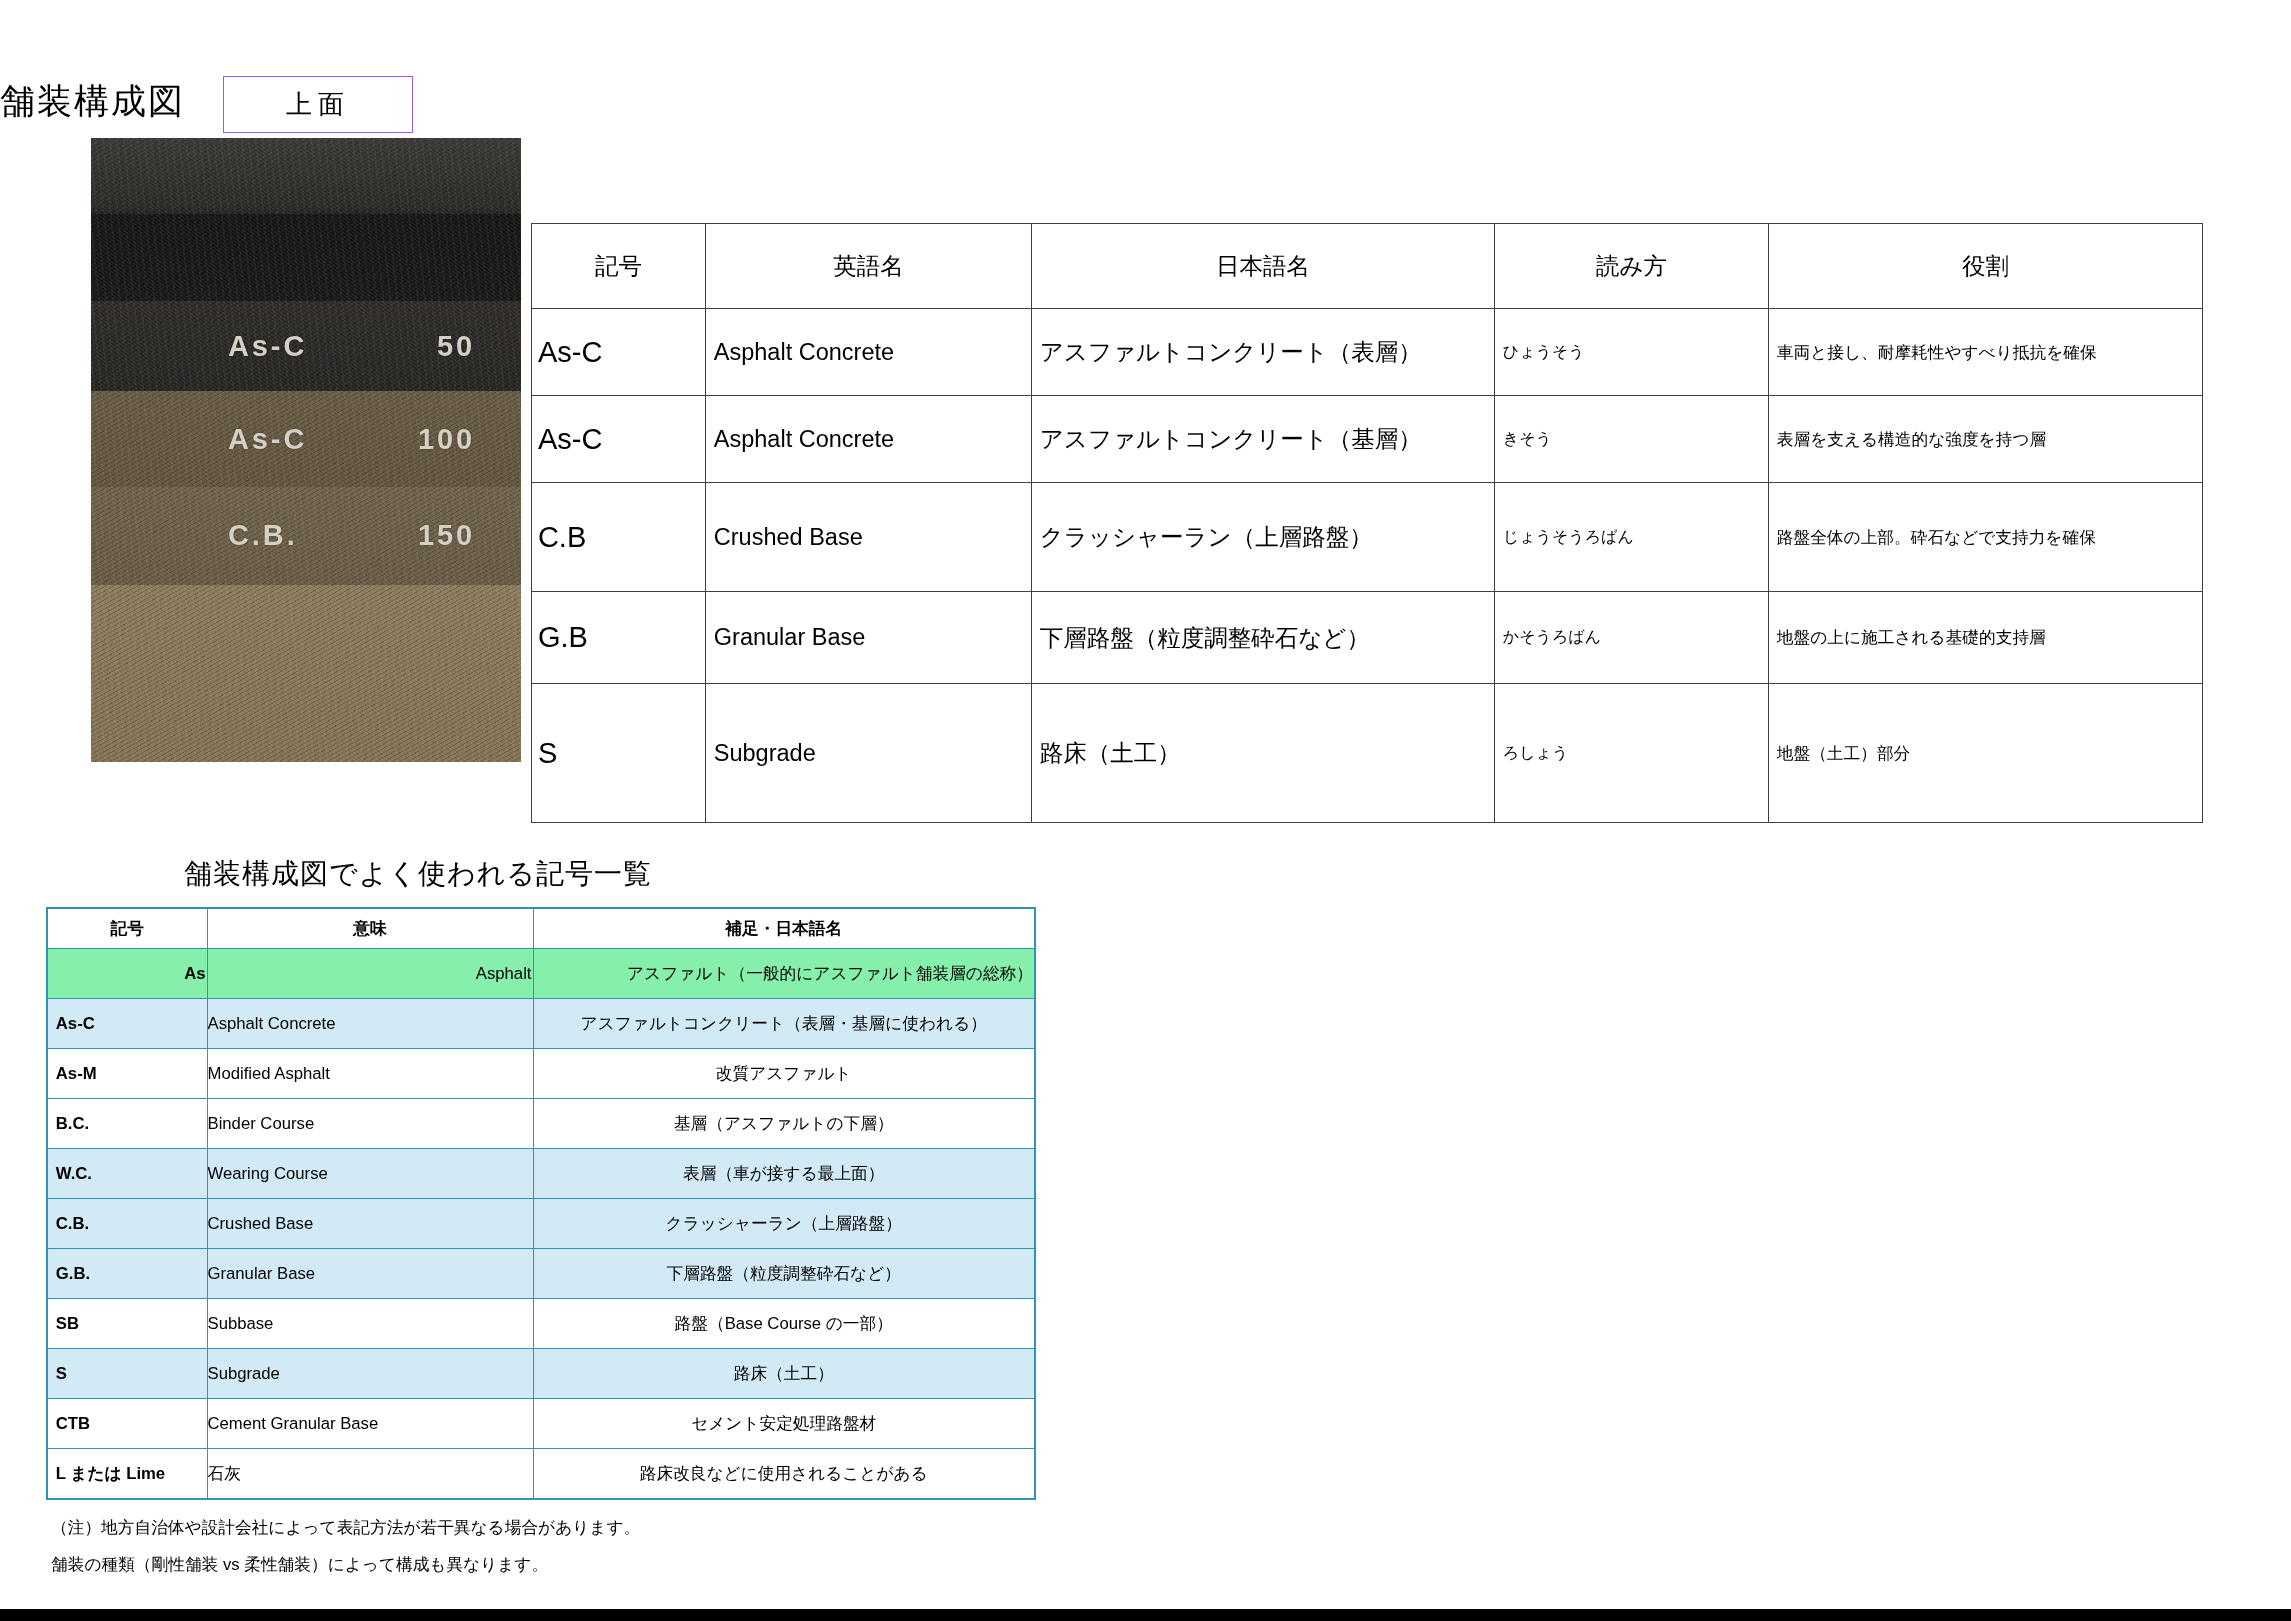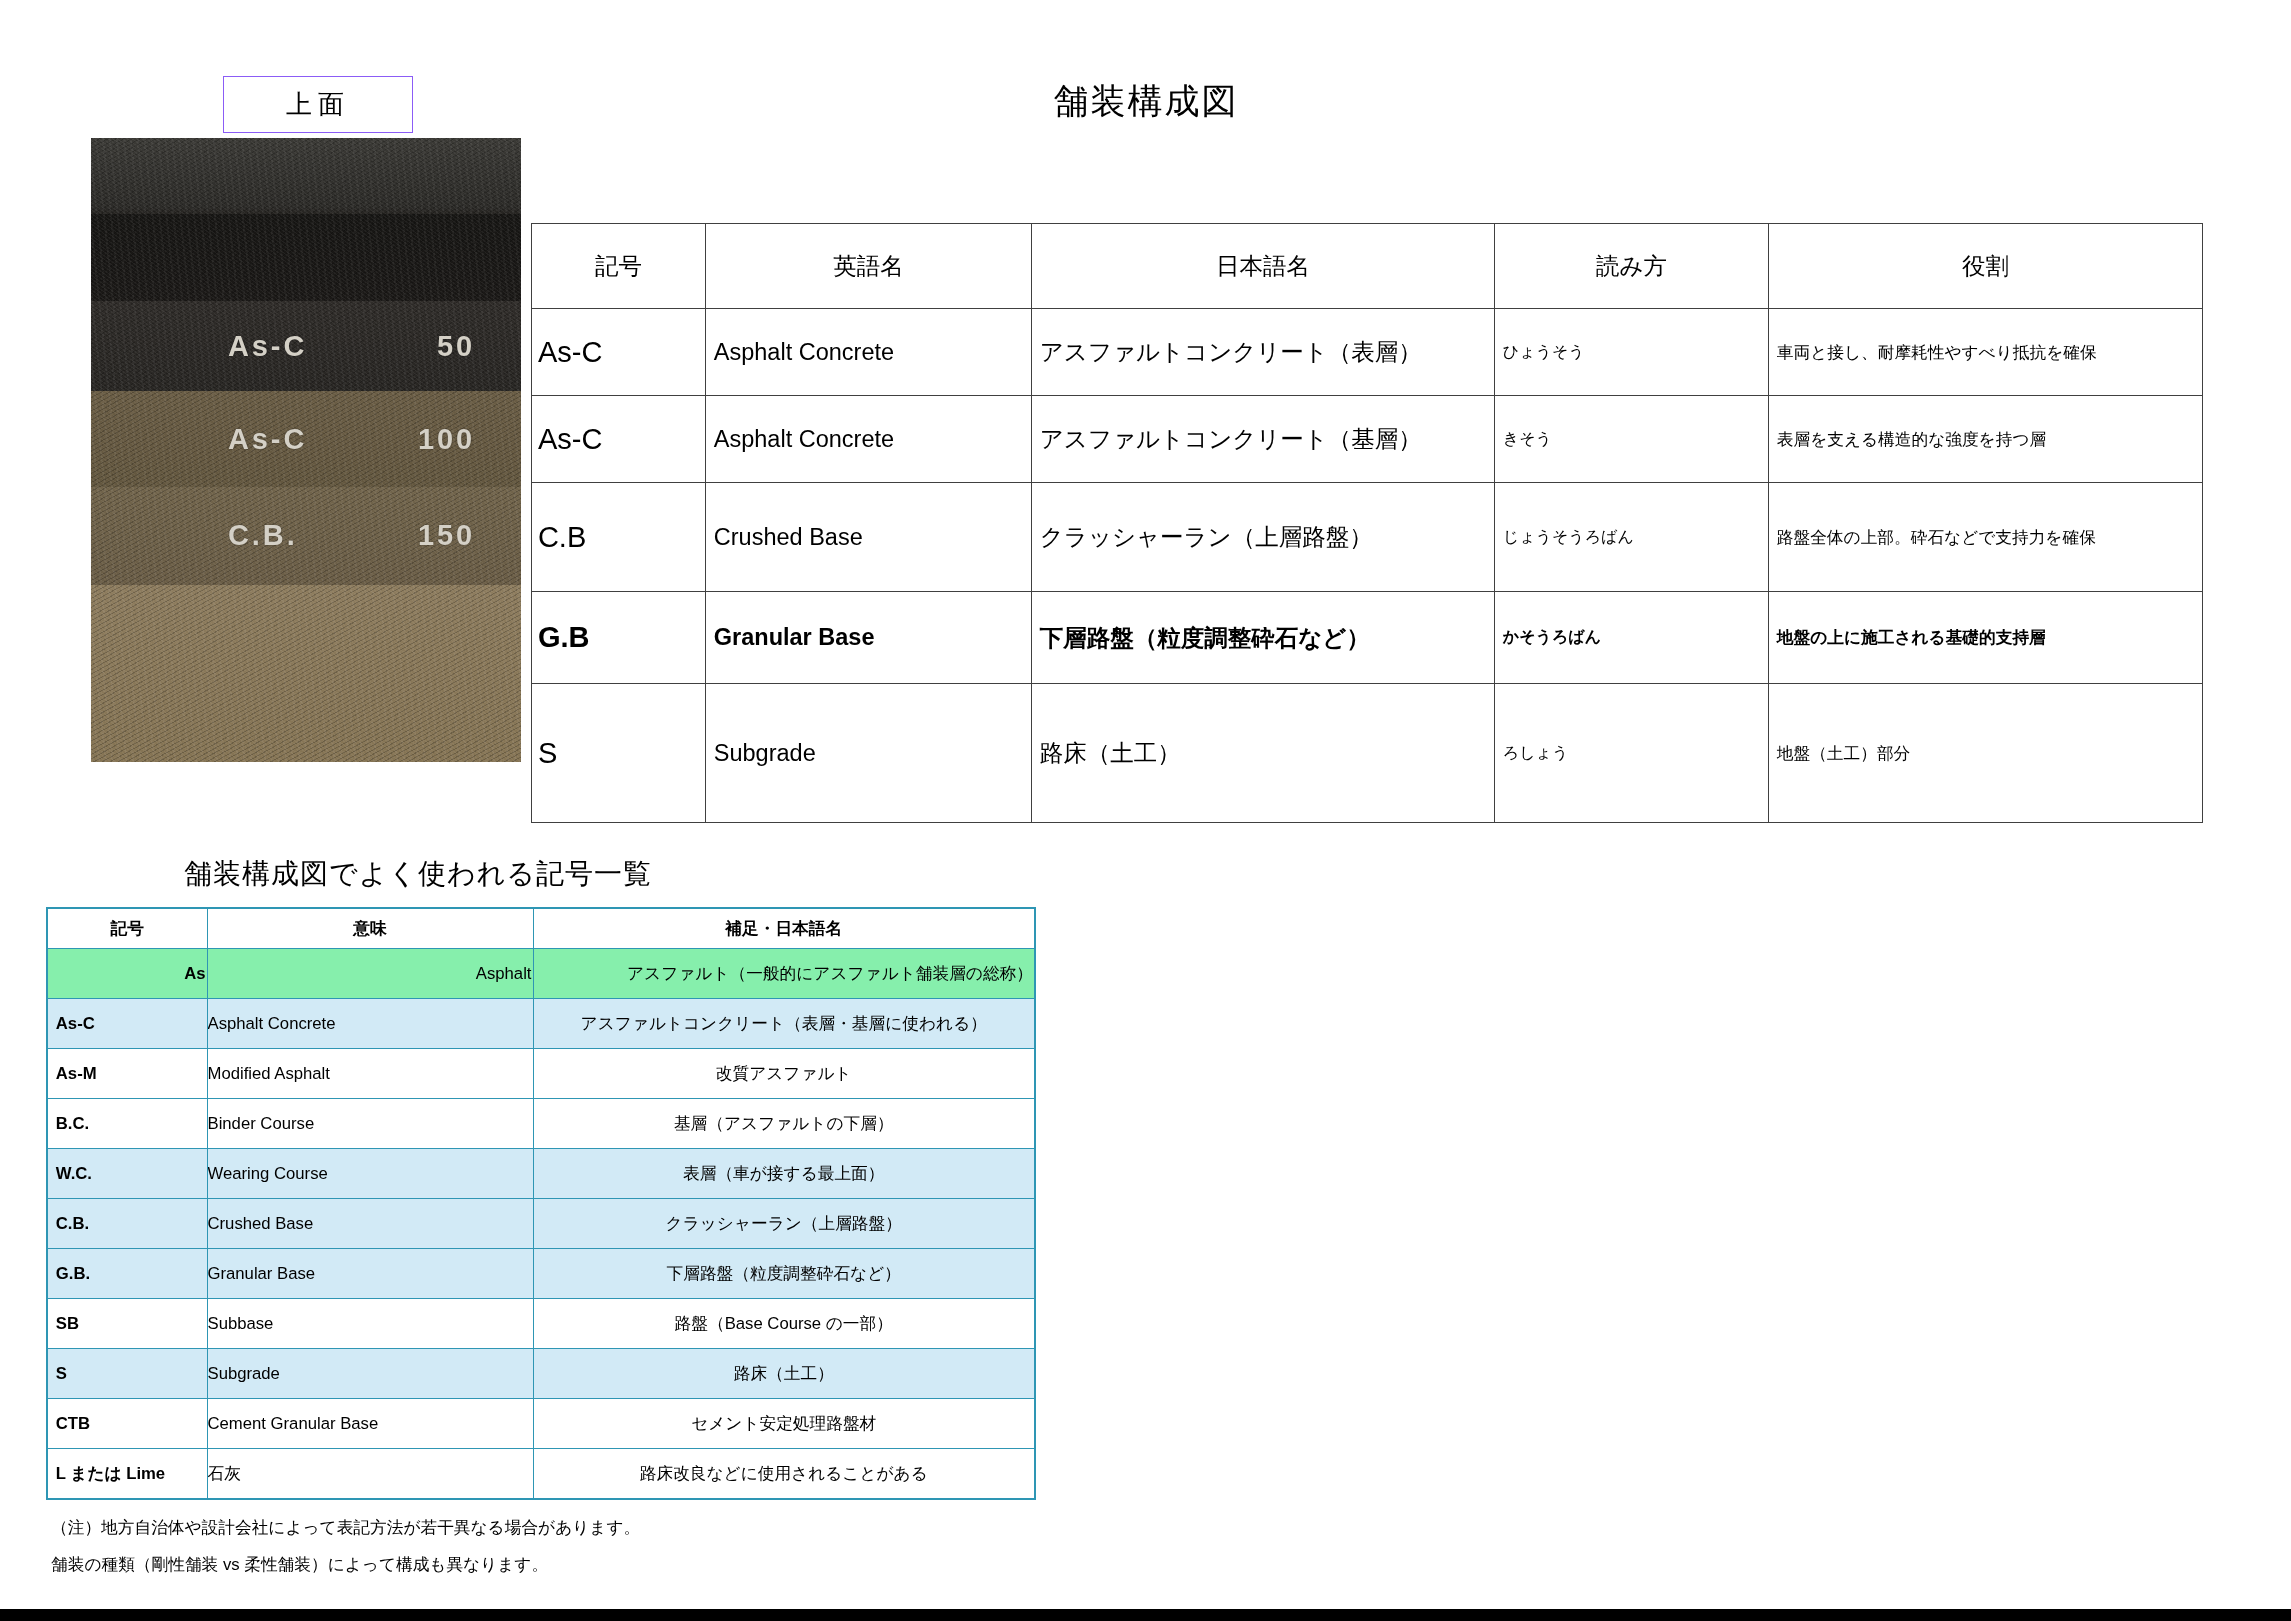--- a/index.html
+++ b/index.html
@@ -16,21 +16,21 @@
   .surface-box {
     position:absolute; left:223px; top:76px; width:188px; height:55px;
     border:1px solid #8b5cf6; background:#fff;
     display:flex; align-items:center; justify-content:center;
     font-size:26px; letter-spacing:5.9px;
   }
 
   
   .page-title {
     position:absolute; left:0; top:78px; width:2292px;
-    text-align:center; font-size:35px; letter-spacing:2px;
+    font-size:35px; letter-spacing:2px;
   }
 
   
   .pavement-photo {
     position:absolute; left:91px; top:138px; width:430px; height:624px;
     background-image:
       repeating-linear-gradient(37deg, rgba(255,255,255,0.05) 0 1px, transparent 1px 2.9px),
       repeating-linear-gradient(-29deg, rgba(0,0,0,0.20) 0 1px, transparent 1px 3.9px),
       repeating-linear-gradient(84deg, rgba(255,255,255,0.04) 0 2px, transparent 2px 6.9px),
       linear-gradient(180deg,
@@ -54,21 +54,21 @@
   
   .layer-table-wrap { position:absolute; left:531px; top:223px; }
   table.layer-table { border-collapse:collapse; table-layout:fixed; background:#fff; }
   table.layer-table th, table.layer-table td {
     border:1px solid #404040; vertical-align:middle; overflow:hidden;
   }
   table.layer-table th { height:82px; font-weight:normal; font-size:23.5px; text-align:center; }
   table.layer-table tbody tr:nth-child(1) td { height:82px; }
   table.layer-table tbody tr:nth-child(2) td { height:82px; }
   table.layer-table tbody tr:nth-child(3) td { height:104px; }
-  table.layer-table tbody tr:nth-child(4) td { height:87px;font-weight:bold; }
+  table.layer-table tbody tr:nth-child(4) td { height:87px; }
   table.layer-table tbody tr:nth-child(5) td { height:134px; }
   td.cell-symbol  { font-size:29px; padding:2px 5.9px; text-align:left; }
   td.cell-english { font-size:23.5px; padding:2px 7.8px; text-align:left; }
   td.cell-japanese{ font-size:23.5px; padding:2px 7.8px; text-align:left; }
   td.cell-reading { font-size:16px; padding:2px 7.8px; text-align:left; }
   td.cell-role    { font-size:16.7px; padding:2px 7.8px; text-align:left; }
 
   
   .symbol-heading {
     position:absolute; left:155px; top:855px;

